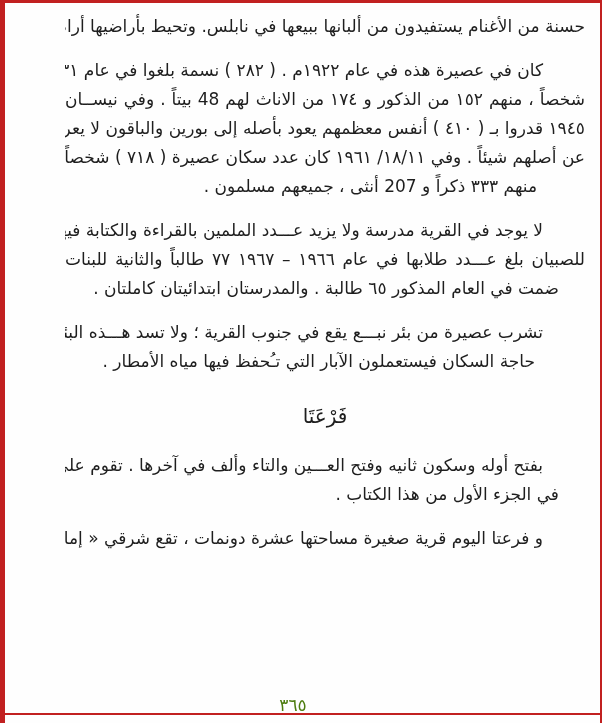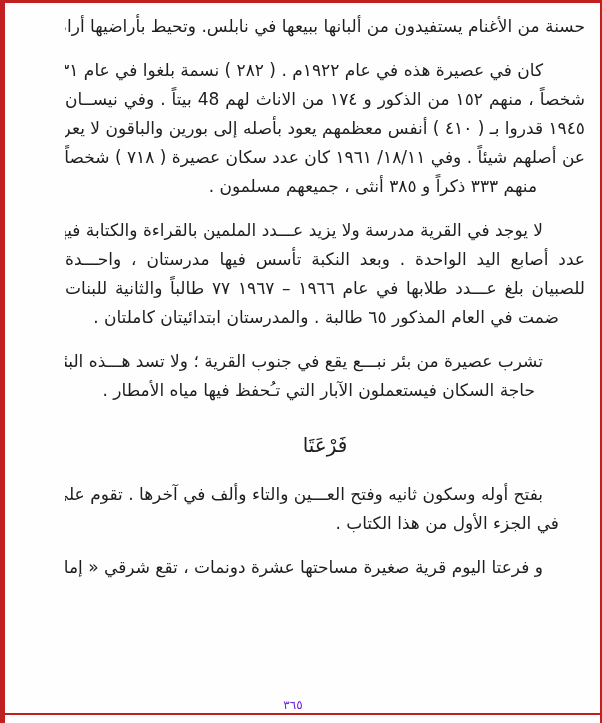--- a/index.html
+++ b/index.html
@@ -30,21 +30,21 @@
   }
   .ind{padding-right:42px;}
   .end{text-align:right;text-align-last:right;}
   .hd{
     font-size:20px;line-height:29px;height:29px;
     text-align:center;text-align-last:center;
     margin:26px 0 20px 0;letter-spacing:1px;
   }
   .pageno{
     position:absolute;top:695px;left:258px;width:70px;
-    text-align:center;font-size:12px;line-height:20px;color:#6d28d9;
+    text-align:center;font-size:17px;line-height:20px;color:#4d7c0f;
   }
 </style>
 </head>
 <body>
 
 <div class="page">
   <div class="border-top"></div>
   <div class="border-left"></div>
   <div class="border-right"></div>
 
@@ -52,26 +52,25 @@
 
     <div class="para">
       <div class="ln">حسنة من الأغنام يستفيدون من ألبانها ببيعها في نابلس. وتحيط بأراضيها أراضي</div>
     </div>
 
     <div class="para">
       <div class="ln ind">كان في عصيرة هذه في عام ١٩٢٢م . ( ٢٨٢ ) نسمة بلغوا في عام ١٩٣١‏ ٣٢٦</div>
       <div class="ln">شخصاً ، منهم ١٥٢ من الذكور و ١٧٤ من الاناث لهم 48 بيتاً . وفي نيســان</div>
       <div class="ln">١٩٤٥ قدروا بـ ( ٤١٠ ) أنفس معظمهم يعود بأصله إلى بورين والباقون لا يعرفون</div>
       <div class="ln">عن أصلهم شيئاً . وفي ١٨/١١/ ١٩٦١ كان عدد سكان عصيرة ( ٧١٨ ) شخصاً</div>
-      <div class="ln end" style="padding-right:48px">منهم ٣٣٣ ذكراً و ٣٨٥ أنثى ، جميعهم مسلمون .</div>
+      <div class="ln end" style="padding-right:48px">منهم ٣٣٣ ذكراً و 207 أنثى ، جميعهم مسلمون .</div>
     </div>
 
     <div class="para">
       <div class="ln ind">لا يوجد في القرية مدرسة ولا يزيد عـــدد الملمين بالقراءة والكتابة فيها عن</div>
-      <div class="ln">عدد أصابع اليد الواحدة . وبعد النكبة تأسس فيها مدرستان ، واحـــدة</div>
       <div class="ln">للصبيان بلغ عـــدد طلابها في عام ١٩٦٦ – ١٩٦٧‏ ٧٧ طالباً والثانية للبنات</div>
       <div class="ln end" style="padding-right:26px">ضمت في العام المذكور ٦٥ طالبة . والمدرستان ابتدائيتان كاملتان .</div>
     </div>
 
     <div class="para">
       <div class="ln ind">تشرب عصيرة من بئر نبـــع يقع في جنوب القرية ؛ ولا تسد هـــذه البئر</div>
       <div class="ln end" style="padding-right:50px">حاجة السكان فيستعملون الآبار التي تـُحفظ فيها مياه الأمطار .</div>
     </div>
 
     <div class="hd">فَرْعَتَا</div>

